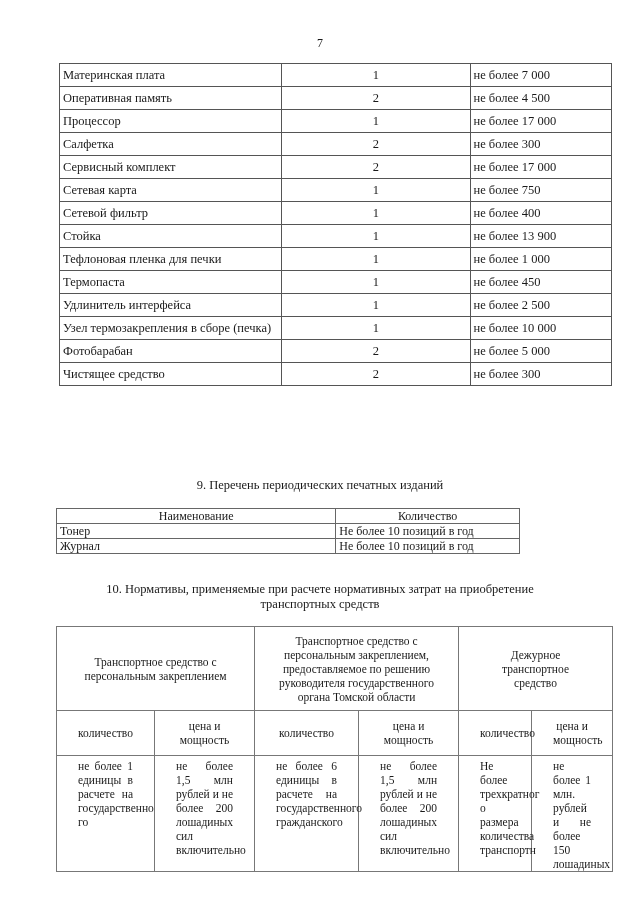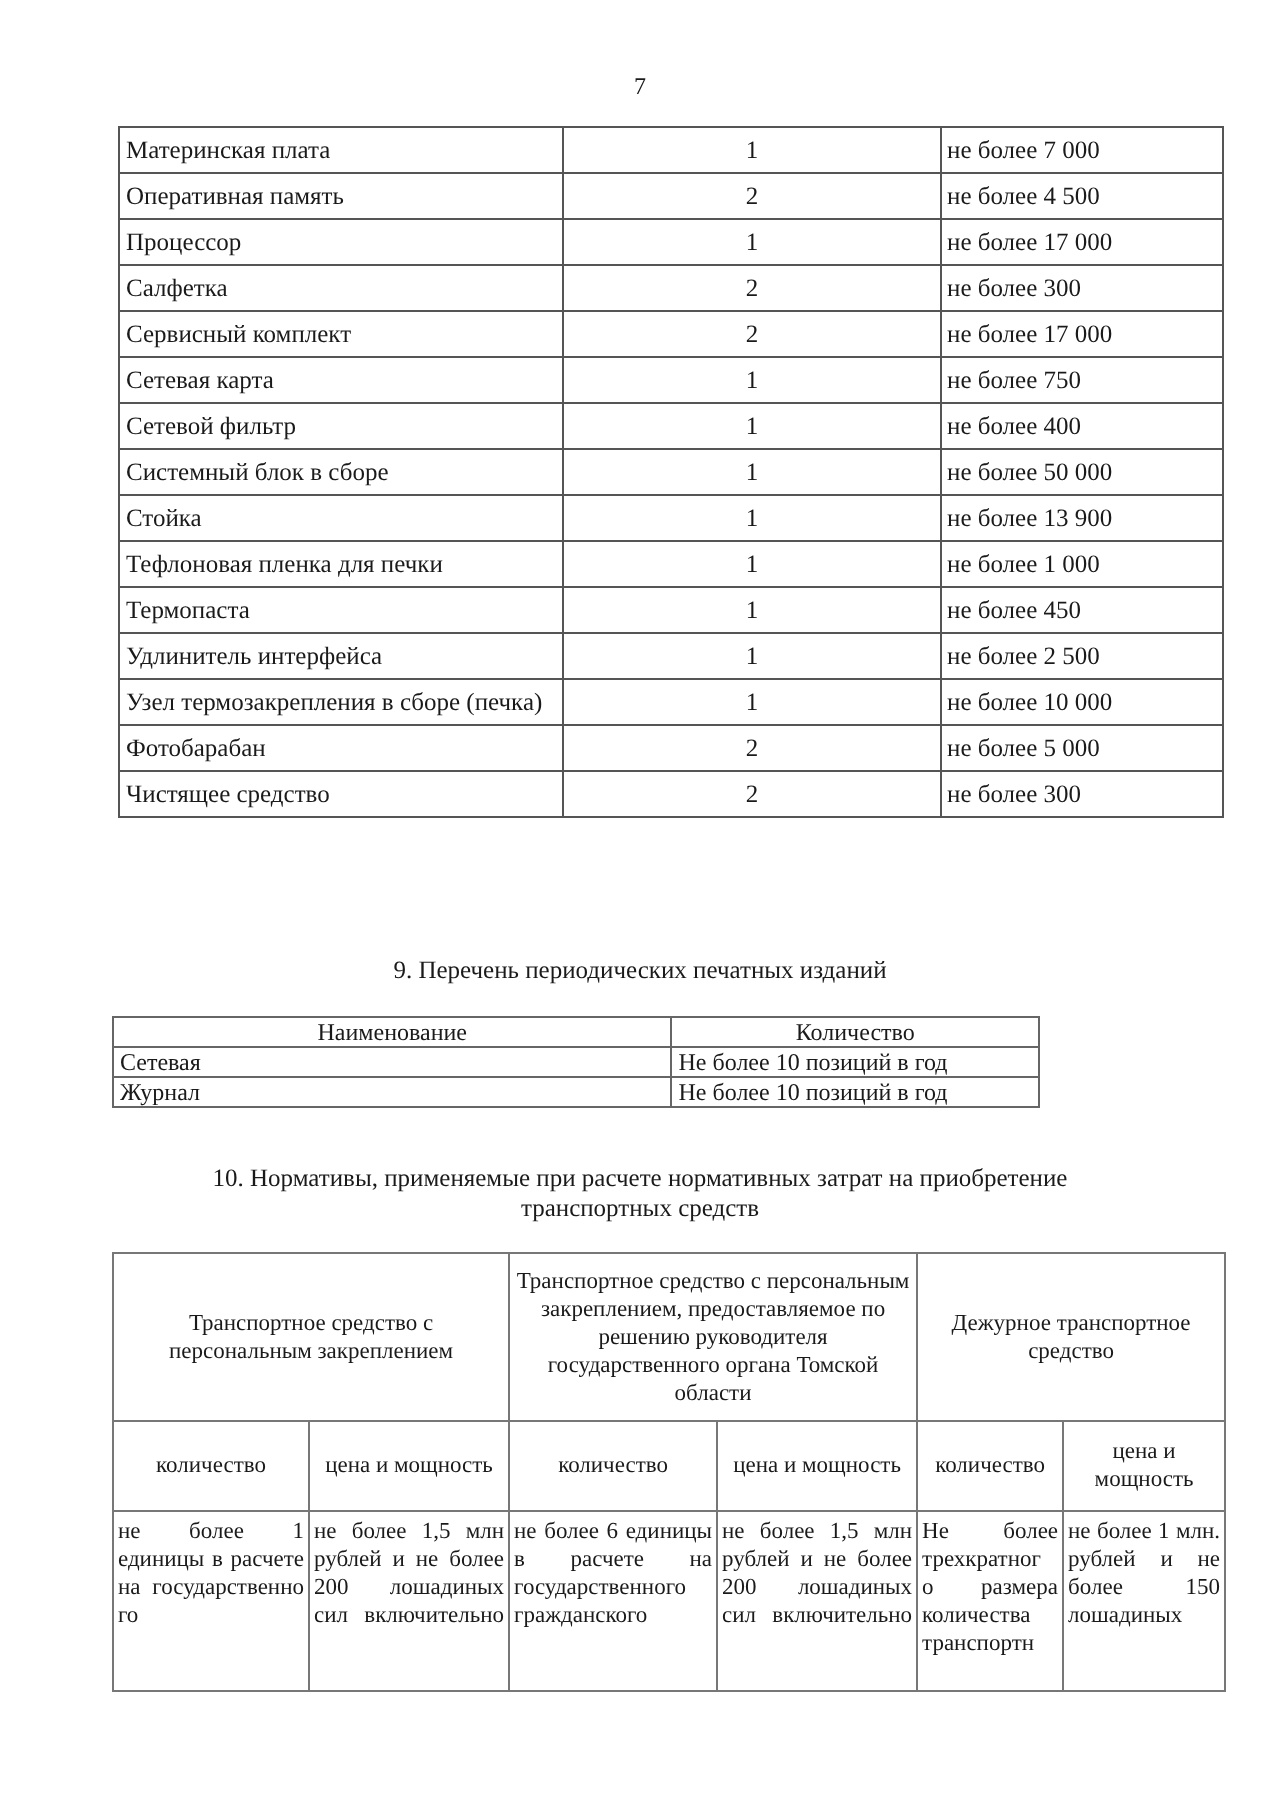--- a/index.html
+++ b/index.html
@@ -23,21 +23,21 @@
 
   
   #t2 { left: 56px; top: 508px; width: 464px; font-size: 12px; }
   #t2 td, #t2 th { border: 1px solid #666; padding: 0 3px; height: 14px; line-height: 14px; font-weight: normal; }
   #t2 .n { width: 335px; }
   #t2 .q { width: 214px; }
   #t2 th { text-align: center; }
 
   
   #t3 { left: 56px; top: 626px; width: 556px; font-size: 11.5px; table-layout: fixed; }
-  #t3 td { border: 1px solid #777; padding: 0 2px; line-height: 14px; }
+  #t3 td { border: 1px solid #777; padding: 0 21px; line-height: 14px; }
   #t3 tr.hdr td { height: 83px; text-align: center; vertical-align: middle; }
   #t3 tr.sub td { height: 44px; text-align: center; vertical-align: middle; }
   #t3 tr.body td { height: 86px; vertical-align: top; padding-top: 3px; text-align: justify; text-align-last: justify; }
 </style>
 </head>
 <body>
 
 <div class="page-num">7</div>
 
 <table id="t1">
@@ -69,25 +69,20 @@
       </tr>
       <tr>
         <td class="c1">Сетевая карта</td>
         <td class="c2">1</td>
         <td class="c3">не более 750</td>
       </tr>
       <tr>
         <td class="c1">Сетевой фильтр</td>
         <td class="c2">1</td>
         <td class="c3">не более 400</td>
-      </tr>
-      <tr>
-        <td class="c1">Системный блок в сборе</td>
-        <td class="c2">1</td>
-        <td class="c3">не более 50 000</td>
       </tr>
       <tr>
         <td class="c1">Стойка</td>
         <td class="c2">1</td>
         <td class="c3">не более 13 900</td>
       </tr>
       <tr>
         <td class="c1">Тефлоновая пленка для печки</td>
         <td class="c2">1</td>
         <td class="c3">не более 1 000</td>
@@ -122,21 +117,21 @@
 
 <div id="h9" class="heading">9. Перечень периодических печатных изданий</div>
 
 <table id="t2">
   <tbody>
       <tr>
     <th class="n">Наименование</th>
     <th class="q">Количество</th>
   </tr>
   <tr>
-    <td class="n">Сетевая</td>
+    <td class="n">Тонер</td>
     <td class="q">Не более 10 позиций в год</td>
   </tr>
   <tr>
     <td class="n">Журнал</td>
     <td class="q">Не более 10 позиций в год</td>
   </tr>
 </tbody>
   </table>
 
 <div id="h10" class="heading">

